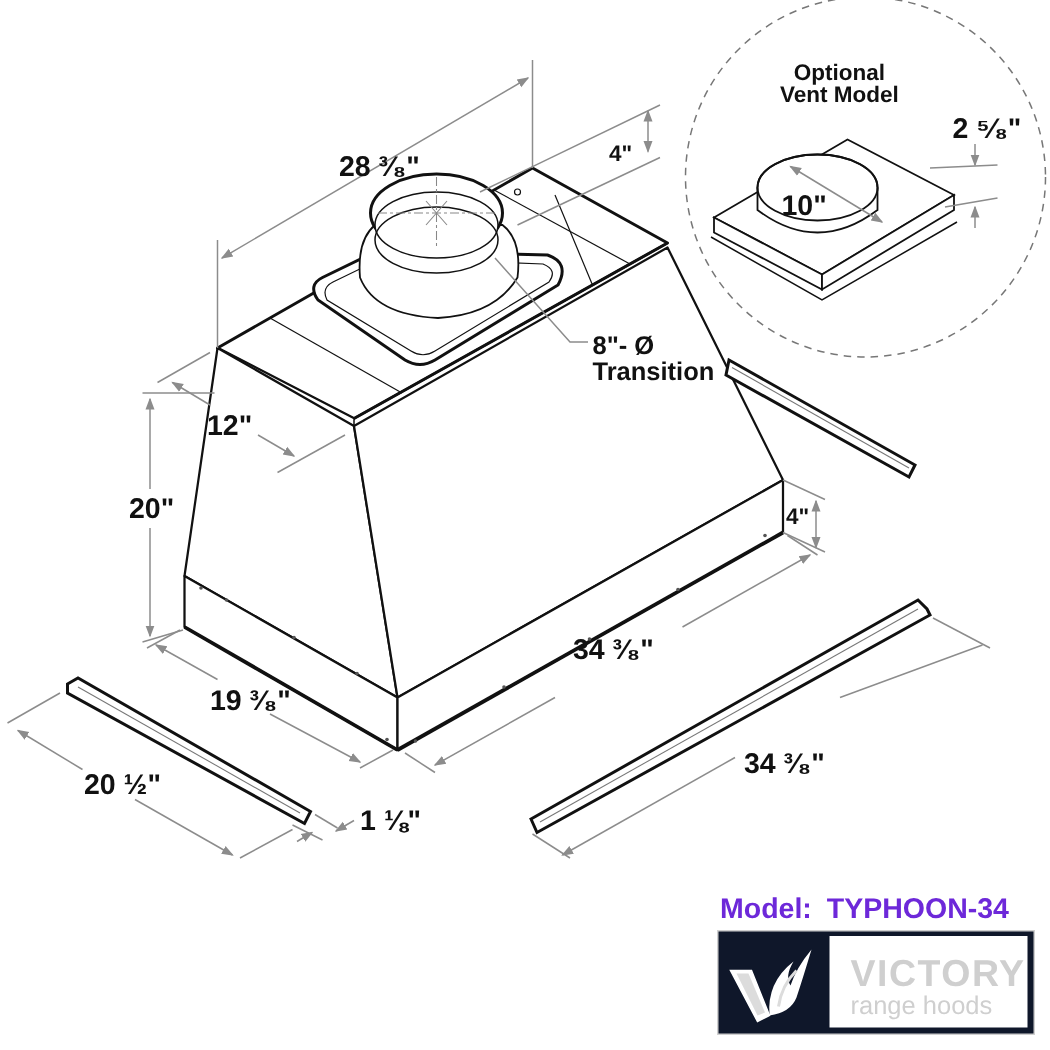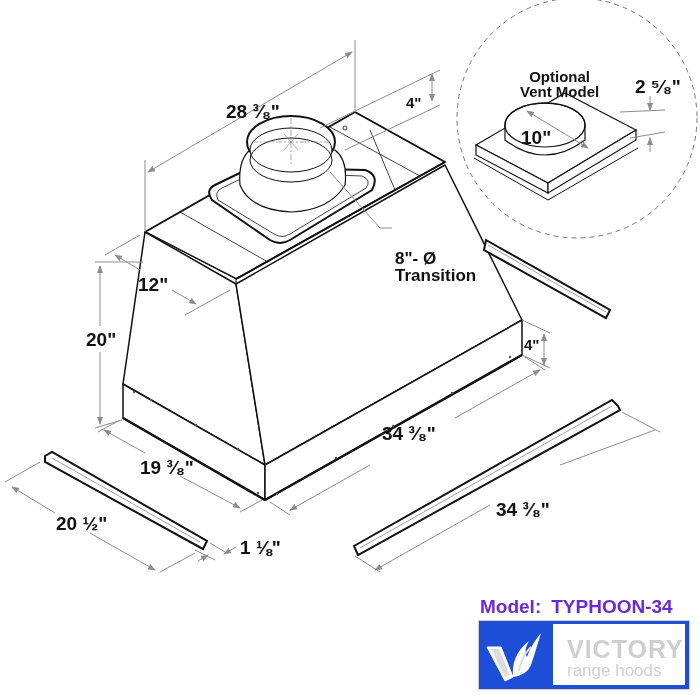--- a/index.html
+++ b/index.html
@@ -1,25 +1,25 @@
 <!DOCTYPE html>
 <html><head>
 <meta charset="utf-8">
 <style>
   html,body{margin:0;padding:0;background:#ffffff;}
   body{width:700px;height:700px;position:relative;overflow:hidden;font-family:"Liberation Sans",sans-serif;}
   svg{position:absolute;left:0;top:0;}
   .lbl{position:absolute;font-family:"Liberation Sans",sans-serif;font-weight:bold;color:#111;white-space:nowrap;line-height:1;}
   .dim{font-size:19px;}
   .dim.small{font-size:15px;}
-  .note{font-size:15px;text-align:center;margin-top:28px;}
+  .note{font-size:15px;text-align:center;}
   .model{position:absolute;left:480px;top:596px;font-family:"Liberation Sans",sans-serif;font-weight:bold;font-size:19px;color:#6d28d9;white-space:nowrap;}
   .model span{display:inline-block;}
   .model .mv{margin-left:10px;}
-  .logo{position:absolute;left:478px;top:620px;width:210px;height:68px;background:#1d4ed8;border:1px solid #cfcfcf;}
+  .logo{position:absolute;left:478px;top:620px;width:210px;height:68px;background:#0f172a;border:1px solid #cfcfcf;}
   .logo .mark{position:absolute;left:4px;top:4px;width:70px;height:60px;}
   .logo .panel{position:absolute;left:74px;top:3px;width:132px;height:61px;background:#ffffff;}
   .logo .brand{position:absolute;left:88px;top:14px;font-family:"Liberation Sans",sans-serif;font-weight:bold;font-size:25px;color:#cfcfcf;letter-spacing:1px;}
   .logo .sub{position:absolute;left:88px;top:40px;font-family:"Liberation Sans",sans-serif;font-weight:normal;font-size:17px;color:#cfcfcf;}
 </style>
 </head>
 <body>
 
 <svg width="700" height="700" viewBox="0 0 700 700">
   <defs>

